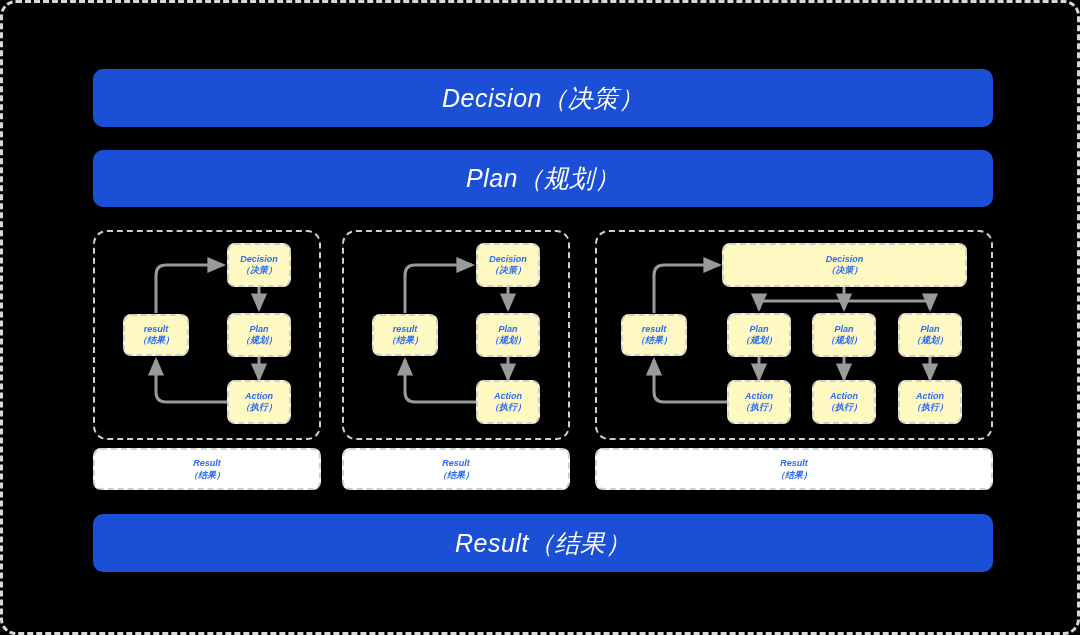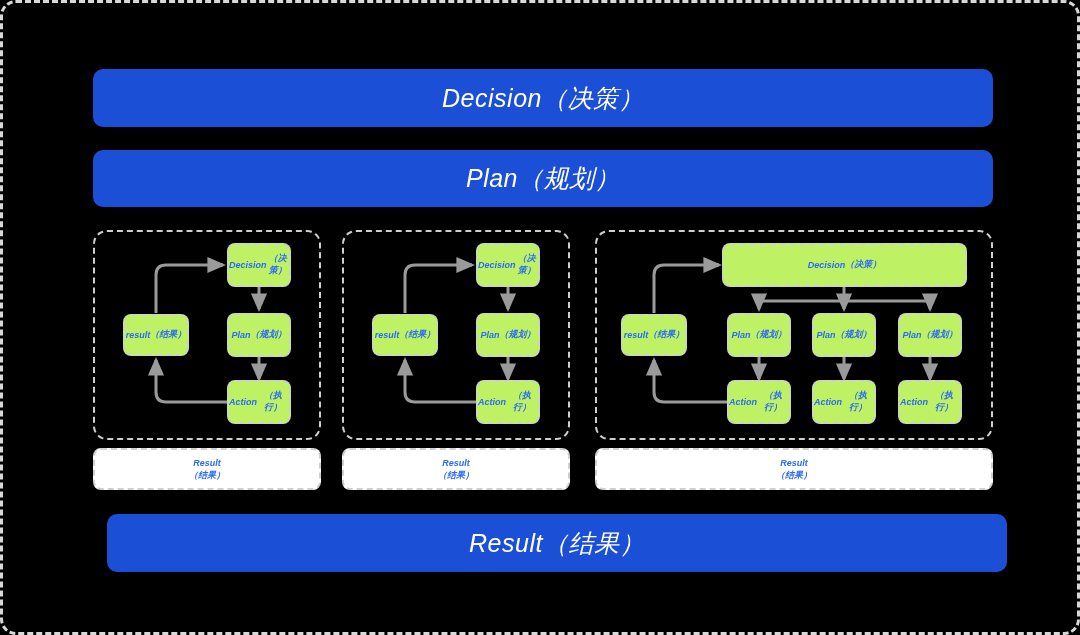--- a/index.html
+++ b/index.html
@@ -33,76 +33,76 @@
     align-items: center;
     justify-content: center;
     color: #ffffff;
     font-style: italic;
     font-size: 25px;
     letter-spacing: 0.5px;
     white-space: nowrap;
   }
   #bar-decision { left: 90px; top: 66px;  width: 900px; height: 58px; }
   #bar-plan     { left: 90px; top: 147px; width: 900px; height: 57px; }
-  #bar-result   { left: 104px; top: 511px; width: 900px; height: 58px; }
+  #bar-result   { left: 90px; top: 511px; width: 900px; height: 58px; }
 
   
   .cluster {
     position: absolute;
     top: 227px;
     height: 210px;
     border: 2px dashed #cfcfcf;
     border-radius: 14px;
     box-sizing: border-box;
   }
   #cluster-1 { left: 90px;  width: 228px; }
   #cluster-2 { left: 339px; width: 228px; }
   #cluster-3 { left: 592px; width: 398px; }
 
   
   .node {
     position: absolute;
-    background: #bef264;
-    border: 2px dashed #cfcfcf;
-    border-radius: 8px;
-    box-sizing: border-box;
-    display: flex;
-    flex-direction: row;
-    align-items: center;
-    justify-content: center;
-    color: #2b6bf5;
-    font-style: italic;
-    font-weight: bold;
-    font-size: 9px;
-    line-height: 12px;
-    text-align: center;
-    z-index: 3;
-  }
-  .node .en { display: block; }
-  .node .zh { display: block; font-family: Liberation Mono, monospace; }
-
-  
-  .result-strip {
-    position: absolute;
-    top: 445px;
-    height: 42px;
-    background: #ffffff;
+    background: #fef9c3;
     border: 2px dashed #cfcfcf;
     border-radius: 8px;
     box-sizing: border-box;
     display: flex;
     flex-direction: column;
     align-items: center;
     justify-content: center;
     color: #2b6bf5;
     font-style: italic;
     font-weight: bold;
     font-size: 9px;
     line-height: 12px;
     text-align: center;
+    z-index: 3;
+  }
+  .node .en { display: block; }
+  .node .zh { display: block; font-family: Liberation Mono, monospace; }
+
+  
+  .result-strip {
+    position: absolute;
+    top: 445px;
+    height: 42px;
+    background: #ffffff;
+    border: 2px dashed #cfcfcf;
+    border-radius: 8px;
+    box-sizing: border-box;
+    display: flex;
+    flex-direction: column;
+    align-items: center;
+    justify-content: center;
+    color: #2b6bf5;
+    font-style: italic;
+    font-weight: bold;
+    font-size: 9px;
+    line-height: 12px;
+    text-align: center;
   }
   #strip-1 { left: 90px;  width: 228px; }
   #strip-2 { left: 339px; width: 228px; }
   #strip-3 { left: 592px; width: 398px; }
 
   
   #wires {
     position: absolute;
     left: 0; top: 0;
     width: 1080px; height: 635px;

